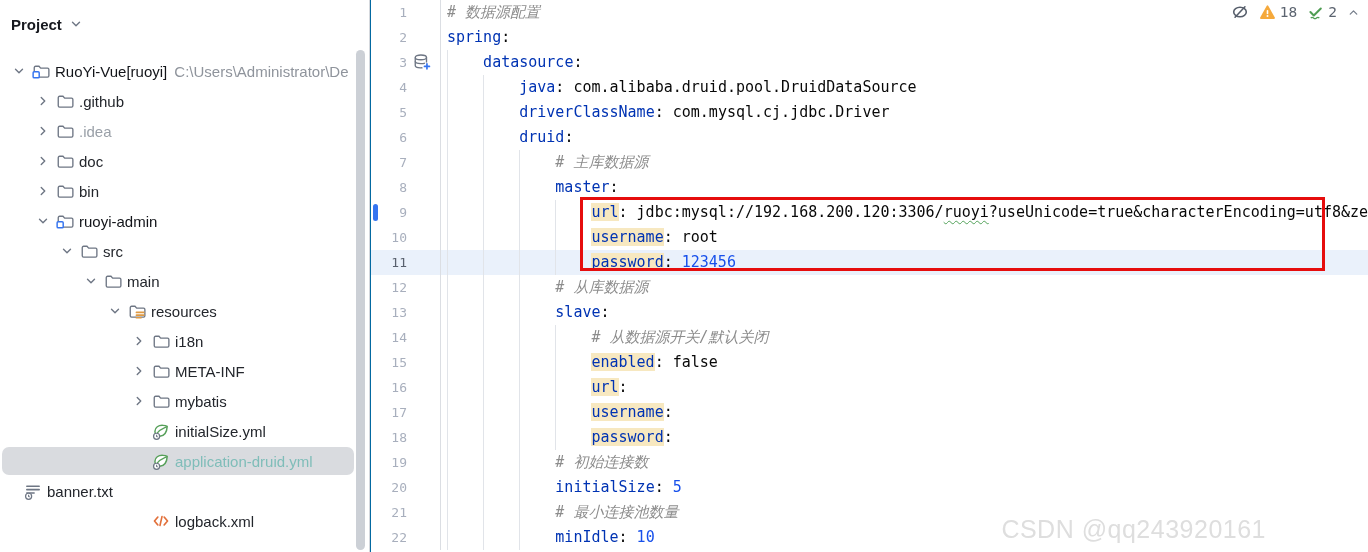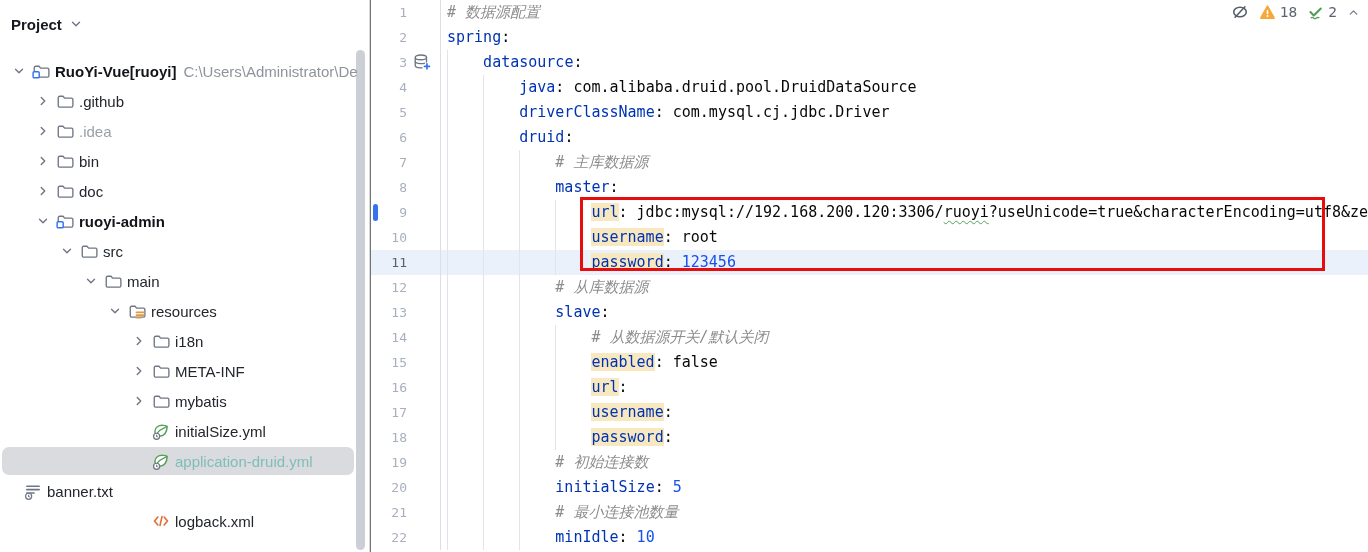--- a/index.html
+++ b/index.html
@@ -3,34 +3,34 @@
 <meta charset="utf-8">
 <style>
   :root{
     --key:#0033b3; --num:#1750eb; --comment:#8c8c8c; --val:#080808;
     --hl:#f7e8c0; --cur:#eaf1fb; --guide:#e1e4e9; --gutter-num:#a8afbd;
     --accent:#3574f0; --red:#e60d0d; --teal:#7fbdb9;
   }
   *{box-sizing:border-box; margin:0; padding:0;}
   html,body{width:1368px;height:552px;overflow:hidden;background:#fff;
     font-family:"Liberation Sans","DejaVu Sans",sans-serif;}
-  .app{position:relative;width:1272px;height:552px;background:#737373;}
+  .app{position:relative;width:1272px;height:552px;background:#0369a1;}
 
   
   .panel{position:absolute;left:0;top:0;width:370px;height:552px;background:#fff;
     border-right:1px solid #d5d8dd;overflow:hidden;}
   .panel-header{height:48px;display:flex;align-items:center;padding-left:11px;gap:7px;}
   .panel-title{font-size:15px;font-weight:700;color:#17191f;}
   .tree{position:relative;padding-top:8px;}
   .trow{height:30px;display:flex;align-items:center;white-space:nowrap;position:relative;}
   .trow .sel{position:absolute;left:2px;right:15px;top:1px;bottom:1px;background:#d9dbdf;border-radius:7px;z-index:0;}
   .tchev{width:22px;height:22px;display:flex;align-items:center;justify-content:center;flex:none;z-index:1;}
   .ticon{width:21px;height:22px;display:flex;align-items:center;justify-content:center;flex:none;margin-right:4px;z-index:1;}
   .tlabel{font-size:15px;color:#23262c;z-index:1;}
-  .tlabel.bold{font-weight:700;color:#121419;}
+  .tlabel.bold{font-weight:400;color:#121419;}
   .tlabel.muted{color:#9aa0a8;}
   .tlabel.selected{color:var(--teal);}
   .tpath{font-size:15px;color:#8f949c;margin-left:7px;z-index:1;}
   .vscroll{position:absolute;left:356px;top:50px;width:9px;height:500px;background:#ccd0d6;border-radius:4.5px;}
 
   
   .editor{position:absolute;left:371px;top:0;width:997px;height:552px;background:#fff;overflow:hidden;
     font-family:"DejaVu Sans Mono","Liberation Mono",monospace;font-size:15px;}
   .line{display:flex;height:25px;line-height:25px;position:relative;}
   .line.current{background:var(--cur);}
@@ -119,34 +119,34 @@
           <span class="tchev">
             <svg width="14" height="14" viewBox="0 0 16 16">
               <path d="M6 4l4 4-4 4" fill="none" stroke="#6e7684" stroke-width="1.6" stroke-linecap="round" stroke-linejoin="round"></path>
             </svg>
           </span>
           <span class="ticon">
             <svg width="18" height="18" viewBox="0 0 16 16">
               <path d="M2 5c0-.7.5-1.2 1.2-1.2h3l1.5 1.7h6.1c.7 0 1.2.5 1.2 1.2v5.6c0 .7-.5 1.2-1.2 1.2H3.2c-.7 0-1.2-.5-1.2-1.2z" fill="#fff" stroke="#6e7684" stroke-width="1.2"></path>
             </svg>
           </span>
+          <span class="tlabel">doc</span>
+        </div>
+        <div class="trow" style="padding-left: 32px;">
+          <span class="tchev">
+            <svg width="14" height="14" viewBox="0 0 16 16">
+              <path d="M6 4l4 4-4 4" fill="none" stroke="#6e7684" stroke-width="1.6" stroke-linecap="round" stroke-linejoin="round"></path>
+            </svg>
+          </span>
+          <span class="ticon">
+            <svg width="18" height="18" viewBox="0 0 16 16">
+              <path d="M2 5c0-.7.5-1.2 1.2-1.2h3l1.5 1.7h6.1c.7 0 1.2.5 1.2 1.2v5.6c0 .7-.5 1.2-1.2 1.2H3.2c-.7 0-1.2-.5-1.2-1.2z" fill="#fff" stroke="#6e7684" stroke-width="1.2"></path>
+            </svg>
+          </span>
           <span class="tlabel">bin</span>
-        </div>
-        <div class="trow" style="padding-left: 32px;">
-          <span class="tchev">
-            <svg width="14" height="14" viewBox="0 0 16 16">
-              <path d="M6 4l4 4-4 4" fill="none" stroke="#6e7684" stroke-width="1.6" stroke-linecap="round" stroke-linejoin="round"></path>
-            </svg>
-          </span>
-          <span class="ticon">
-            <svg width="18" height="18" viewBox="0 0 16 16">
-              <path d="M2 5c0-.7.5-1.2 1.2-1.2h3l1.5 1.7h6.1c.7 0 1.2.5 1.2 1.2v5.6c0 .7-.5 1.2-1.2 1.2H3.2c-.7 0-1.2-.5-1.2-1.2z" fill="#fff" stroke="#6e7684" stroke-width="1.2"></path>
-            </svg>
-          </span>
-          <span class="tlabel">doc</span>
         </div>
         <div class="trow" style="padding-left: 32px;">
           <span class="tchev">
             <svg width="14" height="14" viewBox="0 0 16 16">
               <path d="M4 6l4 4 4-4" fill="none" stroke="#6e7684" stroke-width="1.6" stroke-linecap="round" stroke-linejoin="round"></path>
             </svg>
           </span>
           <span class="ticon">
             <svg width="18" height="18" viewBox="0 0 16 16">
               <path d="M2 5c0-.7.5-1.2 1.2-1.2h3l1.5 1.7h6.1c.7 0 1.2.5 1.2 1.2v5.6c0 .7-.5 1.2-1.2 1.2H3.2c-.7 0-1.2-.5-1.2-1.2z" fill="#fff" stroke="#6e7684" stroke-width="1.2"></path>
@@ -418,13 +418,14 @@
       </span>
       <span class="cnt">2</span>
       <span class="iwrap">
         <svg width="13" height="13" viewBox="0 0 16 16">
             <path d="M4 10l4-4 4 4" fill="none" stroke="#767e8b" stroke-width="1.6" stroke-linecap="round" stroke-linejoin="round"></path>
           </svg>
       </span>
     </div>
   </div>
 
+  <div class="watermark">CSDN @qq243920161</div>
 </div>
 
 </body></html>

